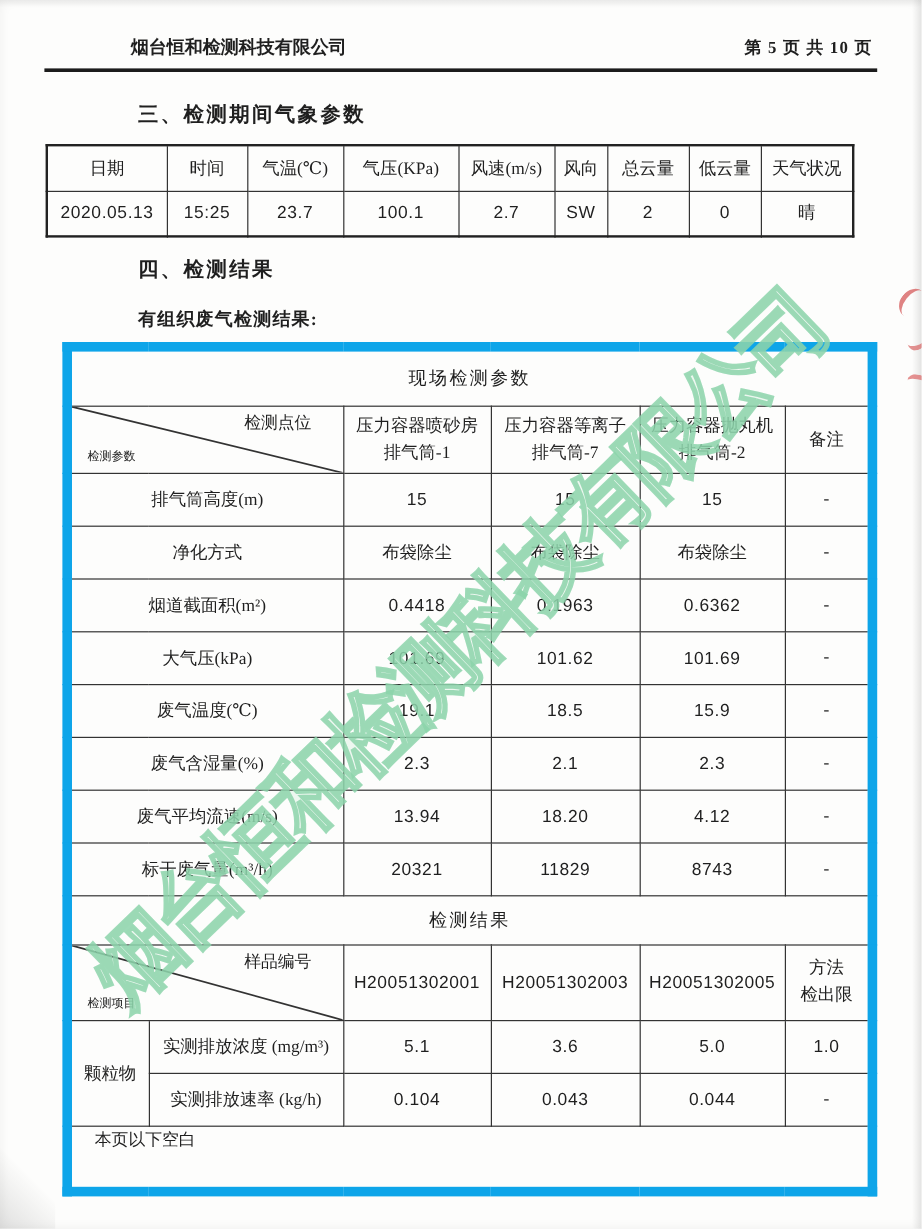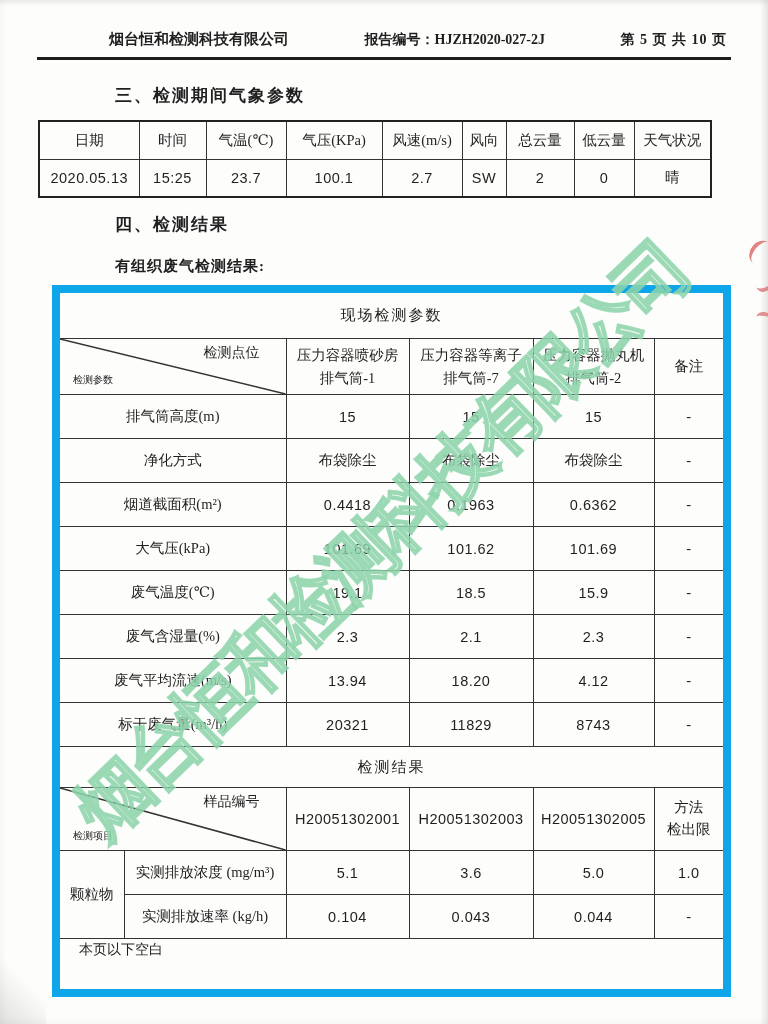--- a/index.html
+++ b/index.html
@@ -88,21 +88,20 @@
       <i></i>
     </div>
   <div class="smudge-bl"></div>
   <div class="edge-r"></div>
   <div class="edge-t"></div>
 
   <div class="content">
 
     <div class="header">
       <span>烟台恒和检测科技有限公司</span>
-      <span class="mid"><span>报告编号：</span><span>HJZH2020-027-2J</span></span>
       <span class="right">第 5 页 共 10 页</span>
     </div>
 
     <h2 class="sec">三、检测期间气象参数</h2>
 
     <table class="weather">
       <colgroup>
         <col style="width:100px">
           <col style="width:67px">
           <col style="width:80px">

